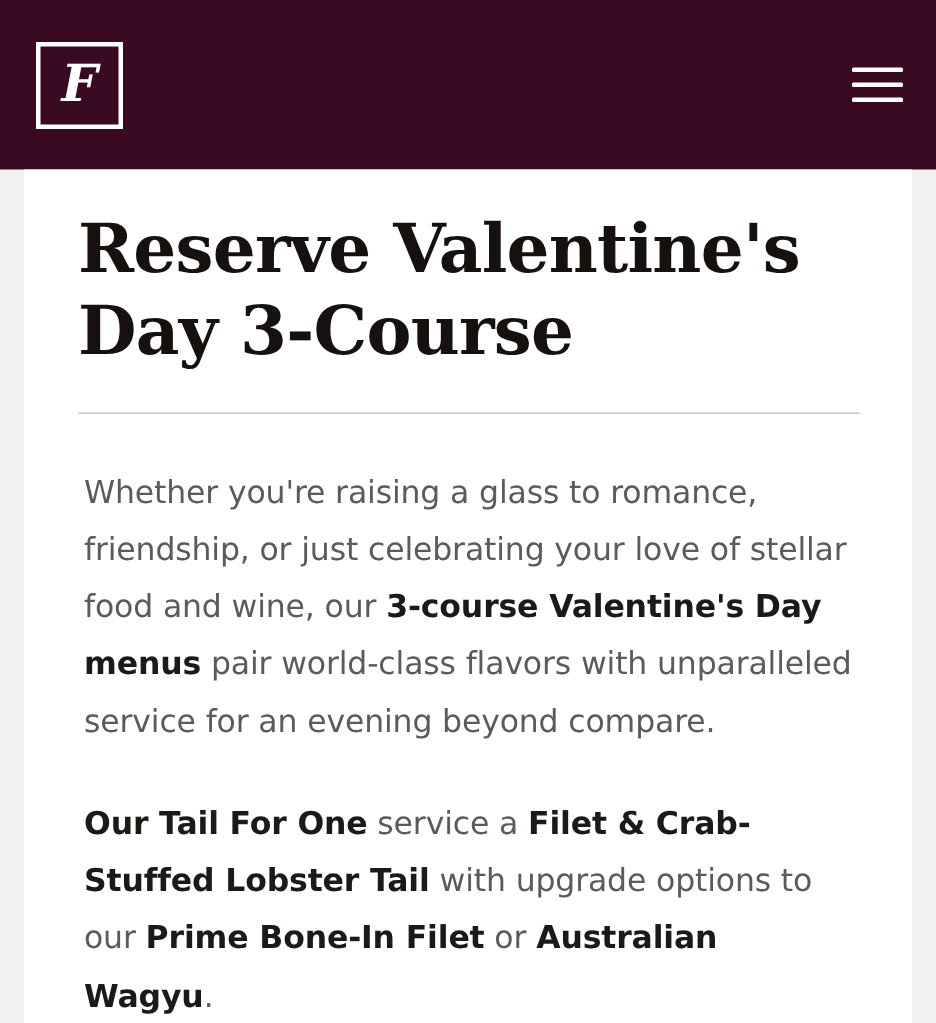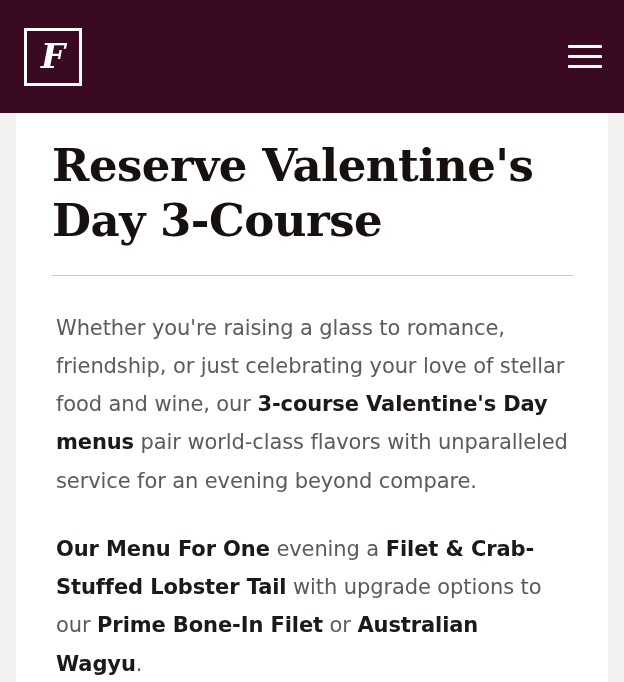--- a/index.html
+++ b/index.html
@@ -128,16 +128,16 @@
       <span class="bar"></span>
     </button>
   </div>
 
   <div class="content">
     <h1 class="headline">Reserve Valentine's Day 3-Course</h1>
     <div class="rule"></div>
 
     <p class="body-copy"><span>Whether you're raising a glass to romance, friendship, or just celebrating your love of stellar food and wine, our </span><strong>3-course Valentine's Day menus</strong><span> pair world-class flavors with unparalleled service for an evening beyond compare.</span></p>
 
-    <p class="body-copy second"><strong>Our Menu For One</strong><span> evening a </span><strong>Filet &amp; Crab-Stuffed Lobster Tail</strong><span> with upgrade options to our </span><strong>Prime Bone-In Filet</strong><span> or </span><strong>Australian Wagyu</strong><span>.</span></p>
+    <p class="body-copy second"><strong>Our Tail For One</strong><span> service a </span><strong>Filet &amp; Crab-Stuffed Lobster Tail</strong><span> with upgrade options to our </span><strong>Prime Bone-In Filet</strong><span> or </span><strong>Australian Wagyu</strong><span>.</span></p>
   </div>
 
 </div>
 
 </body></html>

